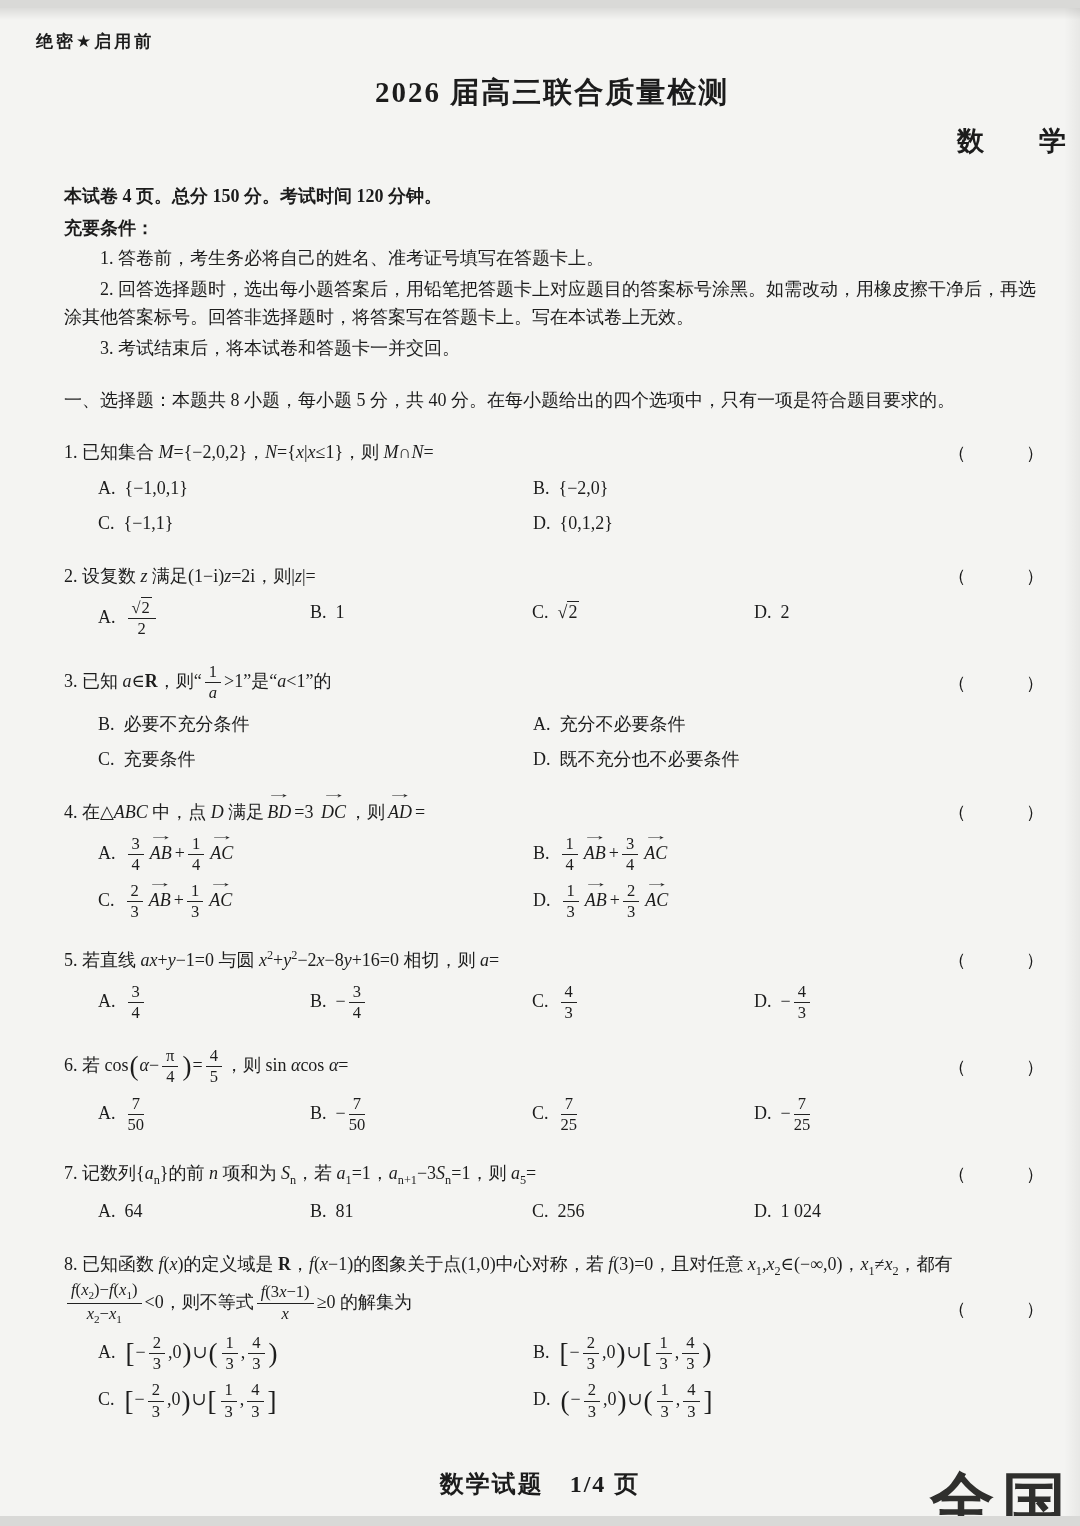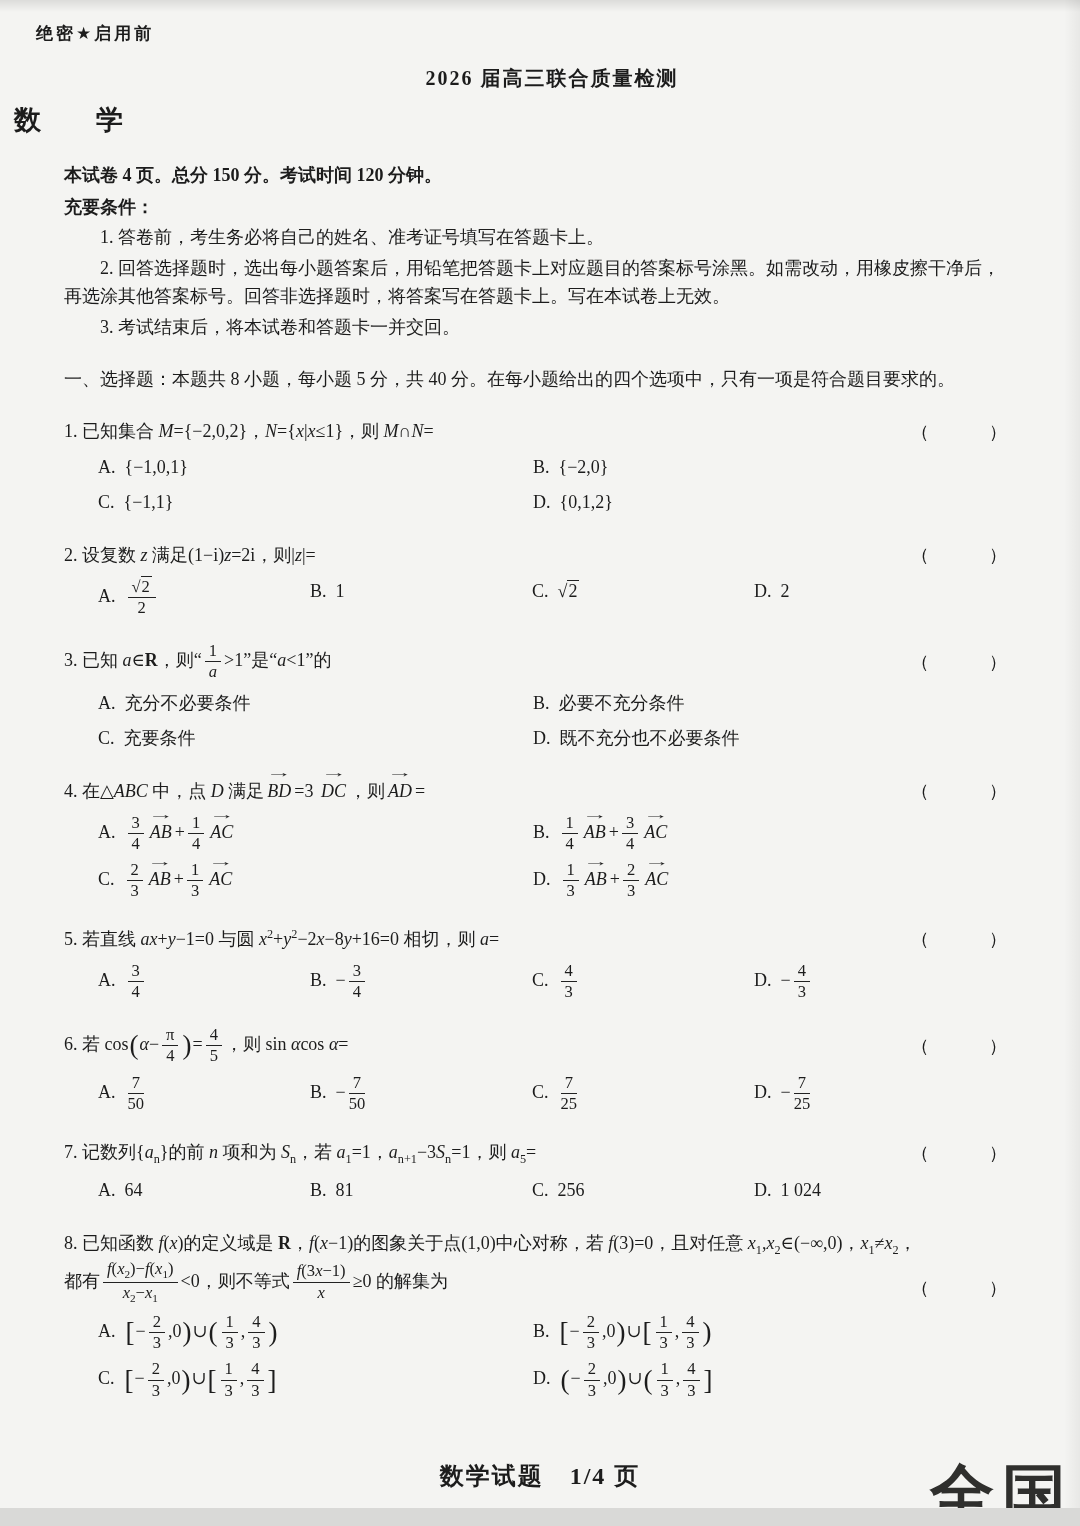--- a/index.html
+++ b/index.html
@@ -1,39 +1,39 @@
 <!DOCTYPE html>
 <html><head>
 <meta charset="utf-8">
 <style>
   html,body{margin:0;padding:0;background:#d9d9d7;}
   .sheet{
     position:relative;
     width:1080px;height:1508px;
-    margin:0 auto;
+    margin:8px auto;
     background:#f4f4f2;
     overflow:hidden;
     color:#1c1c1c;
     font-family:"Liberation Serif","DejaVu Serif",serif;
     font-size:18px;
   }
   .sheet::after{
     content:"";position:absolute;top:0;right:0;width:16px;height:100%;
     background:linear-gradient(to right, rgba(0,0,0,0), rgba(0,0,0,0.05));
     pointer-events:none;
   }
   .topbar{height:12px;background:linear-gradient(#dcdcda,#f4f4f2);}
   .classification{
     margin:10px 0 0 36px;
     font-family:"Liberation Sans","DejaVu Sans",sans-serif;
     font-weight:bold;font-size:17px;letter-spacing:3px;
   }
-  .title{text-align:center;font-size:20px;font-weight:bold;margin:20px 0 0;letter-spacing:2px;padding-left:24px;}
-  .subject{text-align:left;font-size:27px;font-weight:bold;margin:10px 0 0;letter-spacing:14px;text-indent:14px;}
-  .content{padding:0 65px 0 64px;}
+  .title{text-align:center;font-size:29px;font-weight:bold;margin:20px 0 0;letter-spacing:2px;padding-left:24px;}
+  .subject{text-align:right;font-size:27px;font-weight:bold;margin:10px 0 0;letter-spacing:14px;text-indent:14px;}
+  .content{padding:0 28px 0 64px;}
   .info{font-weight:bold;margin:24px 0 0;line-height:1.5;}
   .notice-title{font-weight:bold;margin:5px 0 0;line-height:1.5;}
   .note{margin:3px 0 0;text-indent:2em;line-height:1.55;}
   .section-title{font-weight:normal;margin:24px 0 0;line-height:1.55;}
 
   .question{margin-top:24px;}
   .stem{position:relative;padding-right:86px;line-height:1.6;}
   .stem .bracket{position:absolute;right:0;top:50%;transform:translateY(-50%);letter-spacing:8px;white-space:nowrap;}
   .stem-ml .bracket{top:auto;bottom:2px;transform:none;}
   .opts{margin:8px 0 0 34px;display:grid;row-gap:7px;}
@@ -109,22 +109,22 @@
             <div class="opt"><span class="opt-label">C.</span><span class="opt-text"><span class="sqrt">√<span class="sqv">2</span></span></span></div>
             <div class="opt"><span class="opt-label">D.</span><span class="opt-text">2</span></div>
           </div>
         </div>
         <div class="question">
           <div class="stem"><span class="stem-text">3. 已知 <i>a</i>∈<b>R</b>，则“<span class="frac">
                 <span class="fn">1</span>
                 <span class="fd"><i>a</i></span>
               </span>&gt;1”是“<i>a</i>&lt;1”的</span><span class="bracket">（　　）</span></div>
           <div class="opts cols-2">
+            <div class="opt"><span class="opt-label">B.</span><span class="opt-text">必要不充分条件</span></div>
             <div class="opt"><span class="opt-label">A.</span><span class="opt-text">充分不必要条件</span></div>
-            <div class="opt"><span class="opt-label">B.</span><span class="opt-text">必要不充分条件</span></div>
             <div class="opt"><span class="opt-label">C.</span><span class="opt-text">充要条件</span></div>
             <div class="opt"><span class="opt-label">D.</span><span class="opt-text">既不充分也不必要条件</span></div>
           </div>
         </div>
         <div class="question">
           <div class="stem"><span class="stem-text">4. 在△<i>ABC</i> 中，点 <i>D</i> 满足<span class="vec"><span class="veca">→</span><i>BD</i></span>=3 <span class="vec"><span class="veca">→</span><i>DC</i></span>，则<span class="vec"><span class="veca">→</span><i>AD</i></span>=</span><span class="bracket">（　　）</span></div>
           <div class="opts cols-2">
             <div class="opt"><span class="opt-label">A.</span><span class="opt-text"><span class="frac">
                   <span class="fn">3</span>
                   <span class="fd">4</span>

